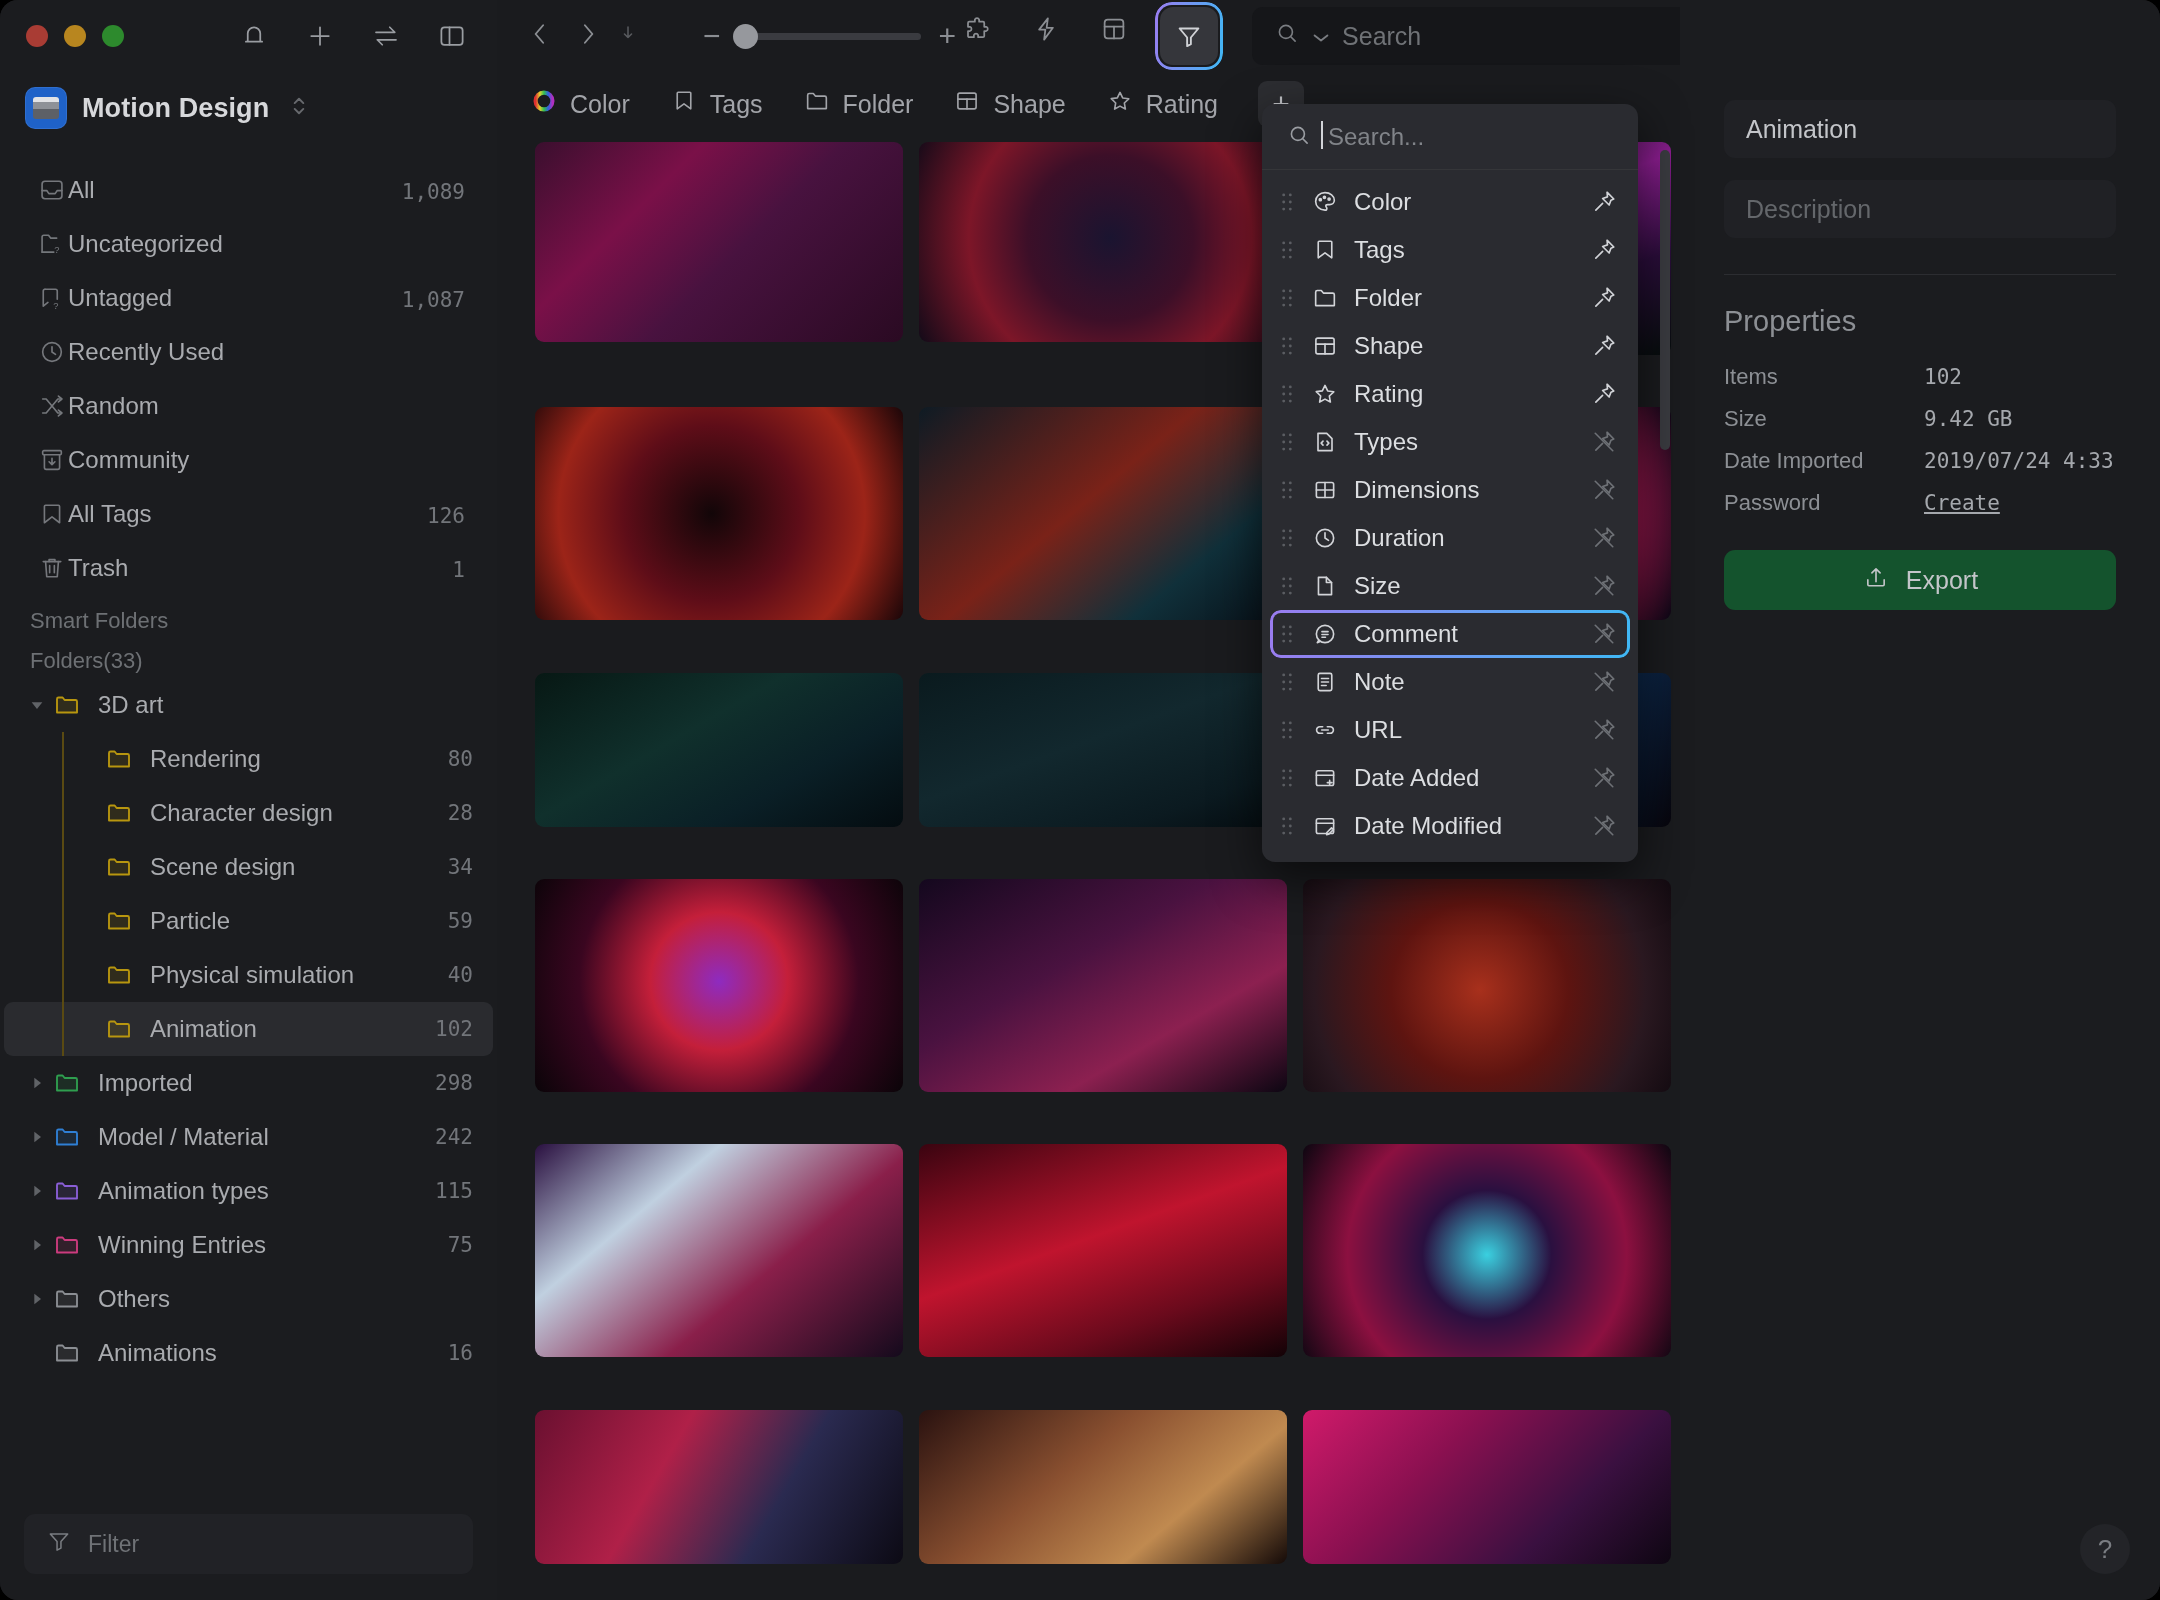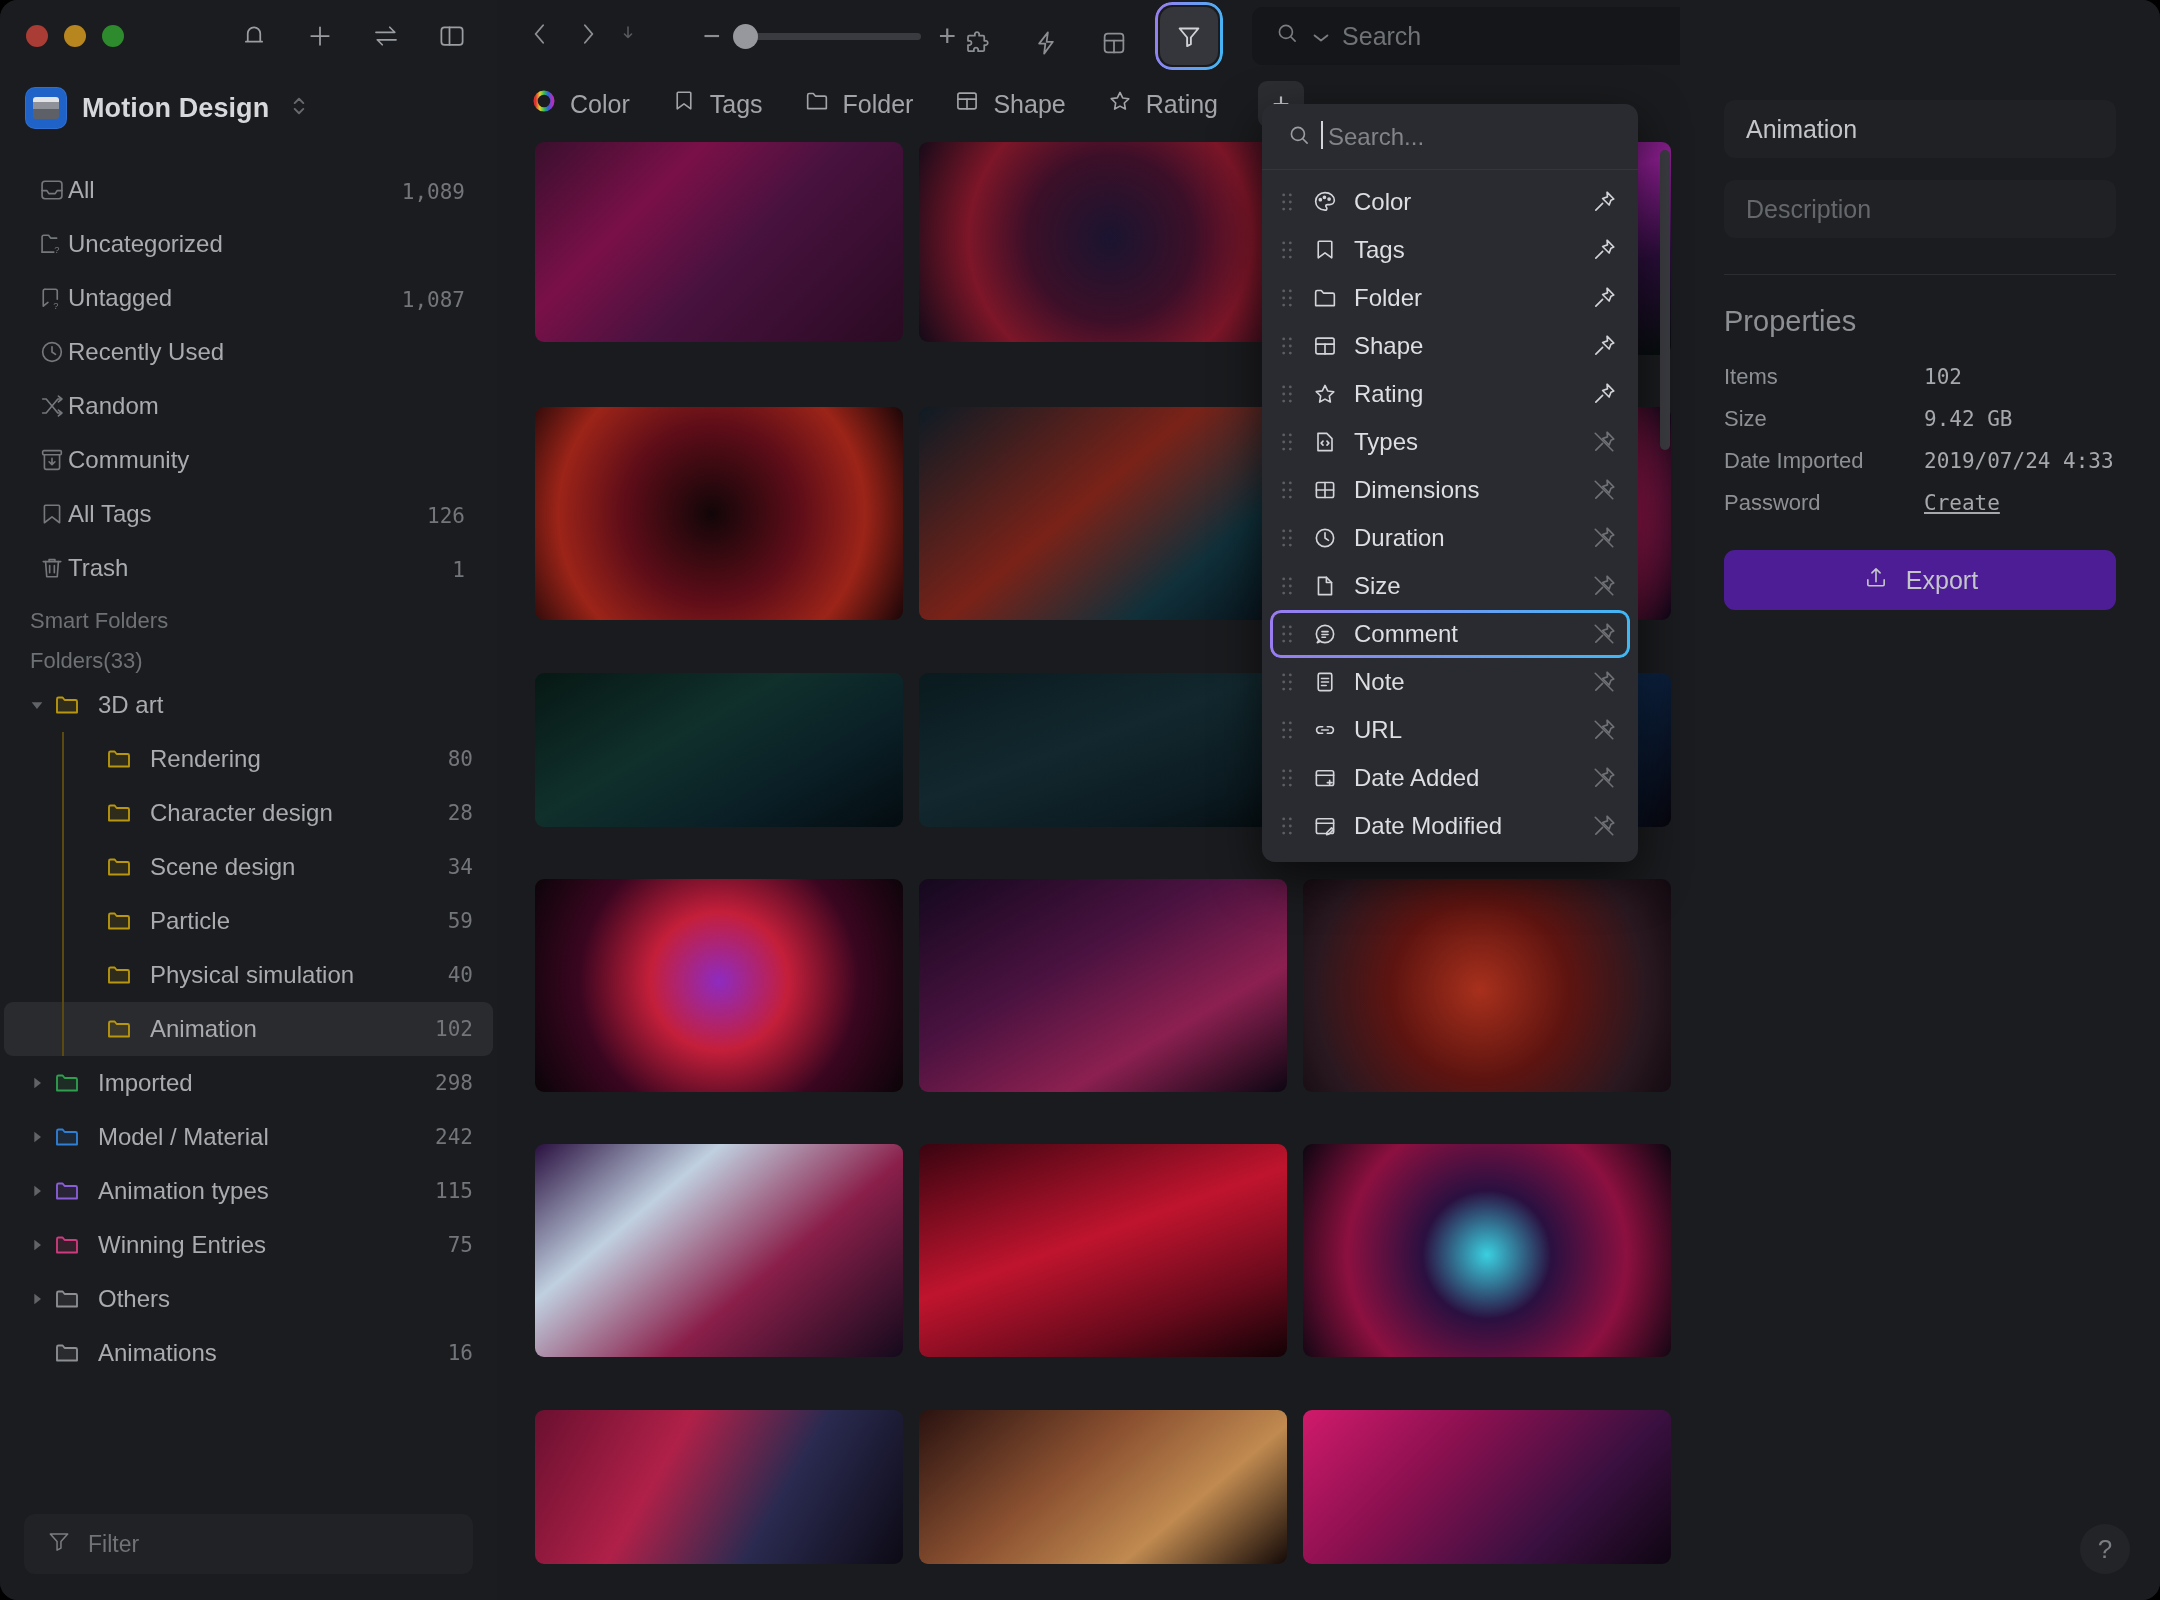--- a/index.html
+++ b/index.html
@@ -93,21 +93,21 @@
   .main { flex:1; display:flex; flex-direction:column; min-width:0; position:relative;}
   .topbar {
     height:72px; display:flex; align-items:center; gap:0; padding:0 0 0 20px;
     position:relative;
   }
   .nav-arrows { display:flex; align-items:center; gap:22px; color:#8b8e93; margin-left:10px;}
   .dl-ico { margin-left:16px; opacity:.55;}
   .zoom-wrap { display:flex; align-items:center; gap:18px; margin-left:64px; }
   .zoom-track { width:182px; height:7px; border-radius:4px; background:#3a3b40; position:relative; }
   .zoom-knob { position:absolute; left:-6px; top:-9px; width:25px; height:25px; border-radius:50%; background:#96989d;}
-  .top-right-icons { margin-left:auto; display:flex; align-items:flex-end; gap:24px; padding-right:24px;}
+  .top-right-icons { margin-left:auto; display:flex; align-items:flex-start; gap:24px; padding-right:24px;}
   .icon-btn { width:44px; height:44px; display:flex; align-items:center; justify-content:center; border-radius:9px; color:#8b8e93;}
   .filter-btn {
     width:58px; height:58px; border-radius:13px;
     background:#35363b; display:flex; align-items:center; justify-content:center;
     position:relative;
   }
   .filter-btn::after{
     content:""; position:absolute; inset:-5px; border-radius:17px;
     padding:3px;
     background:linear-gradient(100deg,#9b7cf0,#3fb8f5);
@@ -157,21 +157,21 @@
     font-size:25px; color:#c3c5c9; margin-bottom:22px;
   }
   .insp-field.desc { color:#64676b; }
   .insp-sep { height:1px; background:#2c2d31; margin:36px 0 30px 0;}
   .insp-title { font-size:29px; color:#8c8f94; margin-bottom:26px;}
   .prop-row { display:flex; font-size:22px; margin-bottom:16px; align-items:center;}
   .prop-k { width:200px; color:#8c8f94;}
   .prop-v { color:#a5a8ad; font-family:"DejaVu Sans Mono", monospace; font-size:21px;}
   .prop-v.link { text-decoration:underline; }
   .export-btn {
-    margin-top:34px; height:60px; border-radius:11px; background:#4c1d95;
+    margin-top:34px; height:60px; border-radius:11px; background:#14532d;
     display:flex; align-items:center; justify-content:center; gap:16px;
     font-size:25px; color:#c3c5c9;
   }
   .help-btn {
     position:absolute; right:30px; bottom:26px;
     width:50px; height:50px; border-radius:50%; background:#232428;
     display:flex; align-items:center; justify-content:center;
     color:#7a7d82; font-size:26px;
   }
 

